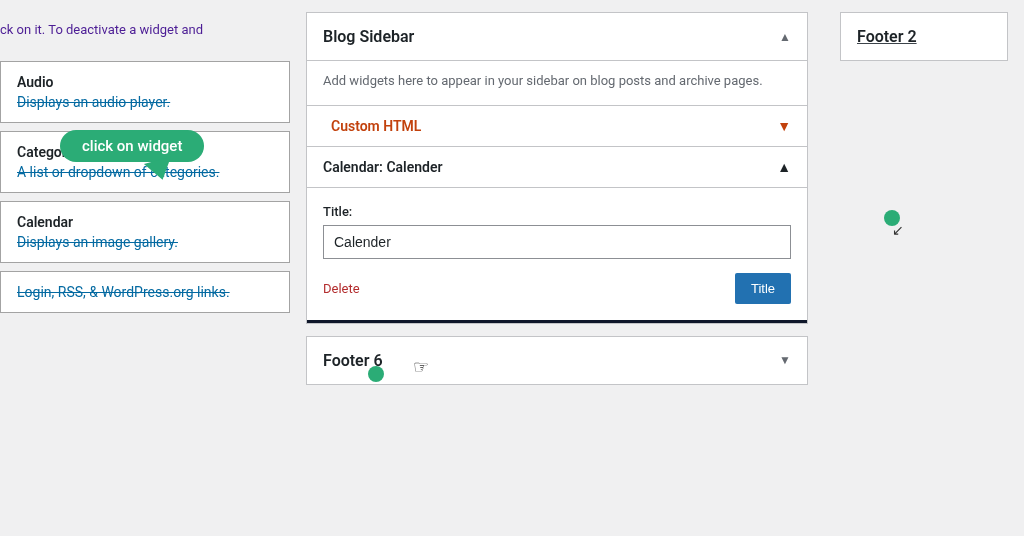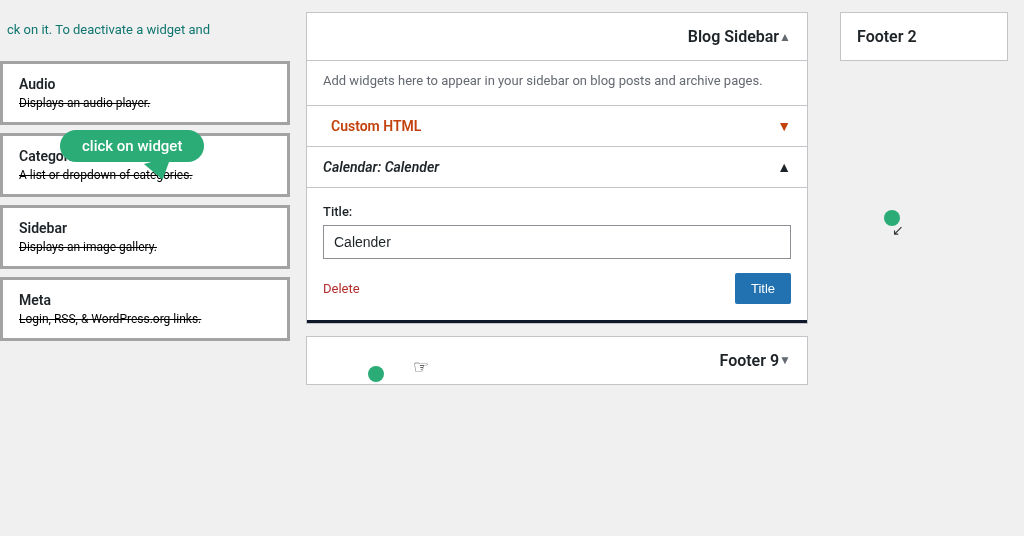--- a/index.html
+++ b/index.html
@@ -25,45 +25,45 @@
     .left-panel {
       width: 290px;
       background: #f0f0f1;
       padding: 20px 0 0 0;
       flex-shrink: 0;
       position: relative;
       overflow: hidden;
     }
 
     .left-panel-intro {
-      padding: 0 20px 20px 7px;
-      color: #0f766e;
+      padding: 0 20px 20px 0;
+      color: #4c1d95;
       font-size: 13px;
       line-height: 1.6;
     }
 
     .widget-list-item {
       background: #fff;
-      border: 3px solid #a3a3a3;
+      border: 1px solid #a3a3a3;
       padding: 12px 16px;
       margin-bottom: 8px;
       cursor: pointer;
       position: relative;
     }
 
     .widget-list-item .widget-name {
       font-weight: 600;
       font-size: 14px;
       color: #1d2327;
       margin-bottom: 4px;
     }
 
     .widget-list-item .widget-desc {
-      font-size: 12px;
-      color: #000000;
+      font-size: 14px;
+      color: #0369a1;
       text-decoration: line-through;
     }
 
     
     .tooltip-bubble {
       position: absolute;
       background: #2bac76;
       color: #fff;
       font-size: 15px;
       font-weight: 500;
@@ -97,21 +97,21 @@
     }
 
     .widget-area-section {
       background: #fff;
       border: 1px solid #c3c4c7;
       margin-bottom: 12px;
     }
 
     .section-header {
       display: flex;
-      justify-content: flex-end;
+      justify-content: space-between;
       align-items: center;
       padding: 14px 16px;
       cursor: pointer;
       border-bottom: 1px solid #c3c4c7;
     }
 
     .section-header.no-border {
       border-bottom: none;
     }
 
@@ -152,21 +152,20 @@
     }
 
     
     .calendar-widget-header {
       display: flex;
       justify-content: space-between;
       align-items: center;
       padding: 12px 16px;
       border-bottom: 1px solid #c3c4c7;
       cursor: pointer;
-      font-style: italic;
     }
 
     .calendar-widget-header span {
       font-weight: 600;
       font-size: 14px;
       color: #1d2327;
     }
 
     .calendar-widget-body {
       padding: 16px;
@@ -236,20 +235,21 @@
       background: #fff;
       border: 1px solid #c3c4c7;
     }
 
     .footer2-header {
       display: flex;
       justify-content: space-between;
       align-items: flex-start;
       padding: 14px 16px;
       cursor: pointer;
+      text-decoration: underline;
     }
 
     .footer2-header h2 {
       font-size: 16px;
       font-weight: 600;
       color: #1d2327;
     }
 
     
     .cursor-dot {
@@ -291,26 +291,25 @@
       <div class="widget-name">Audio</div>
       <div class="widget-desc">Displays an audio player.</div>
     </div>
 
     <div class="widget-list-item">
       <div class="widget-name">Categories</div>
       <div class="widget-desc">A list or dropdown of categories.</div>
     </div>
 
     <div class="widget-list-item">
-      <div class="widget-name">Sidebar</div>
+      <div class="widget-name">Calendar</div>
       <div class="widget-desc">Displays an image gallery.</div>
     </div>
 
     <div class="widget-list-item">
-      <div class="widget-name">Meta</div>
       <div class="widget-desc">Login, RSS, &amp; WordPress.org links.</div>
     </div>
   </div>
 
   <div class="middle-panel">
 
     <div class="widget-area-section">
       <div class="section-header">
         <h2>Blog Sidebar</h2>
         <span class="arrow">▲</span>
@@ -332,21 +331,21 @@
         <input class="field-input" type="text" value="Calender" style="">
         <div class="widget-actions">
           <a class="delete-link">Delete</a>
           <button class="save-button">Title</button>
         </div>
       </div>
     </div>
 
     <div class="footer-section">
       <div class="section-header no-border">
-        <h2>Footer 9</h2>
+        <h2>Footer 6</h2>
         <span class="arrow">▼</span>
       </div>
     </div>
 
   </div>
 
   <div class="right-panel">
     <div class="footer2-section">
       <div class="footer2-header">
         <h2>Footer 2</h2>

